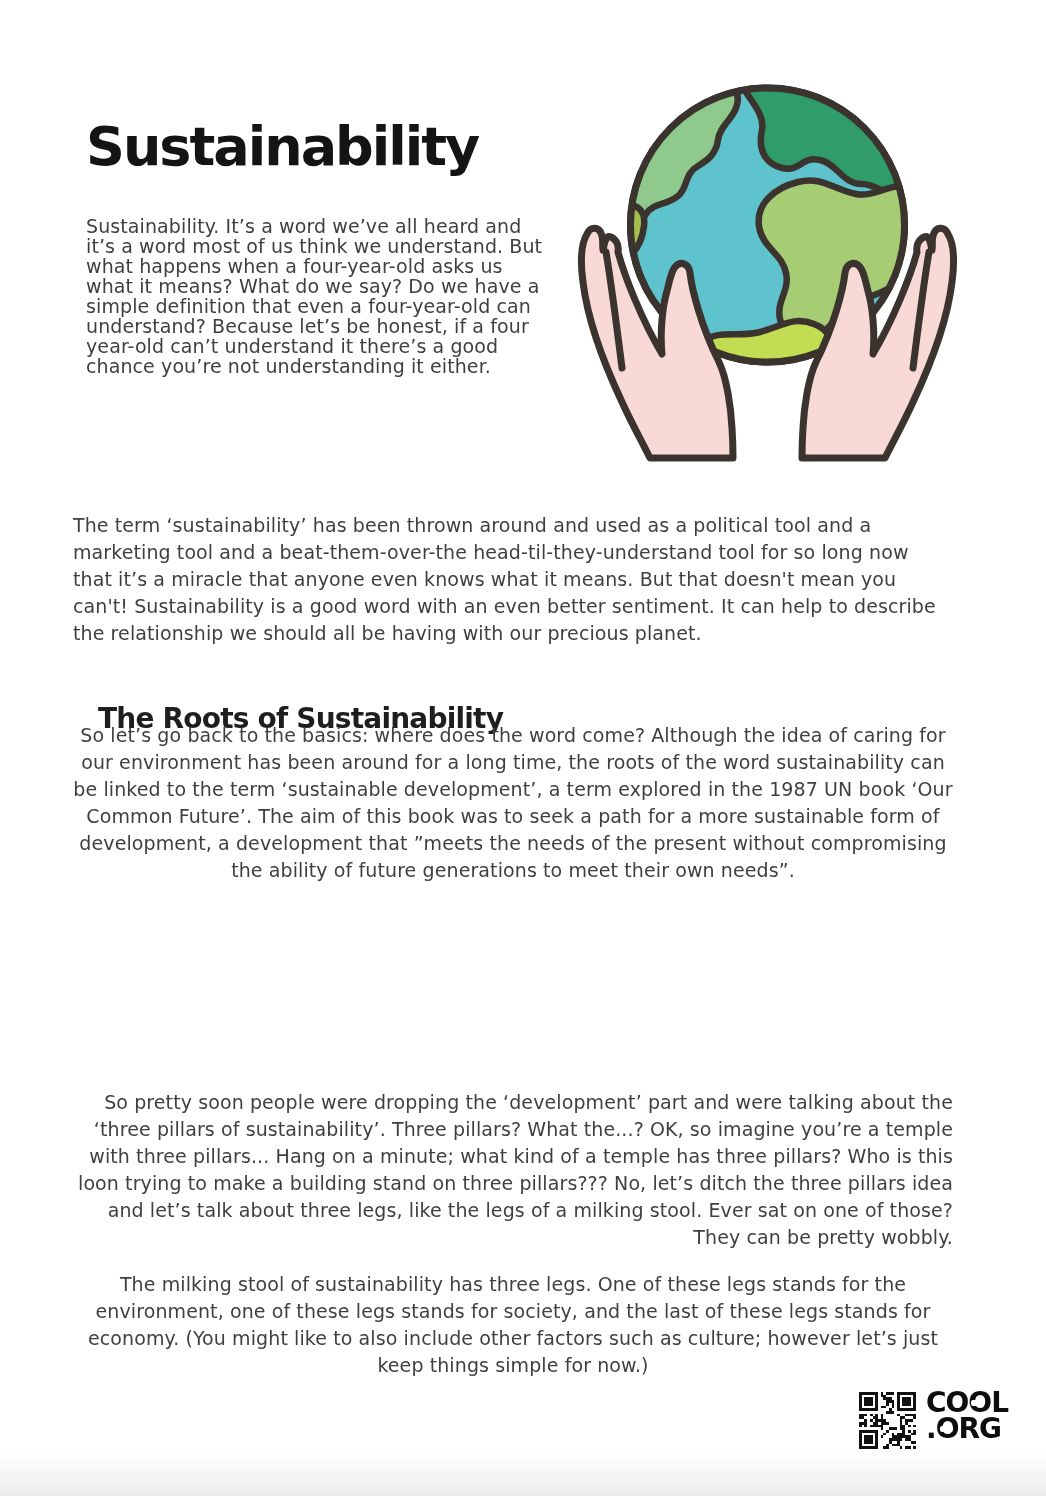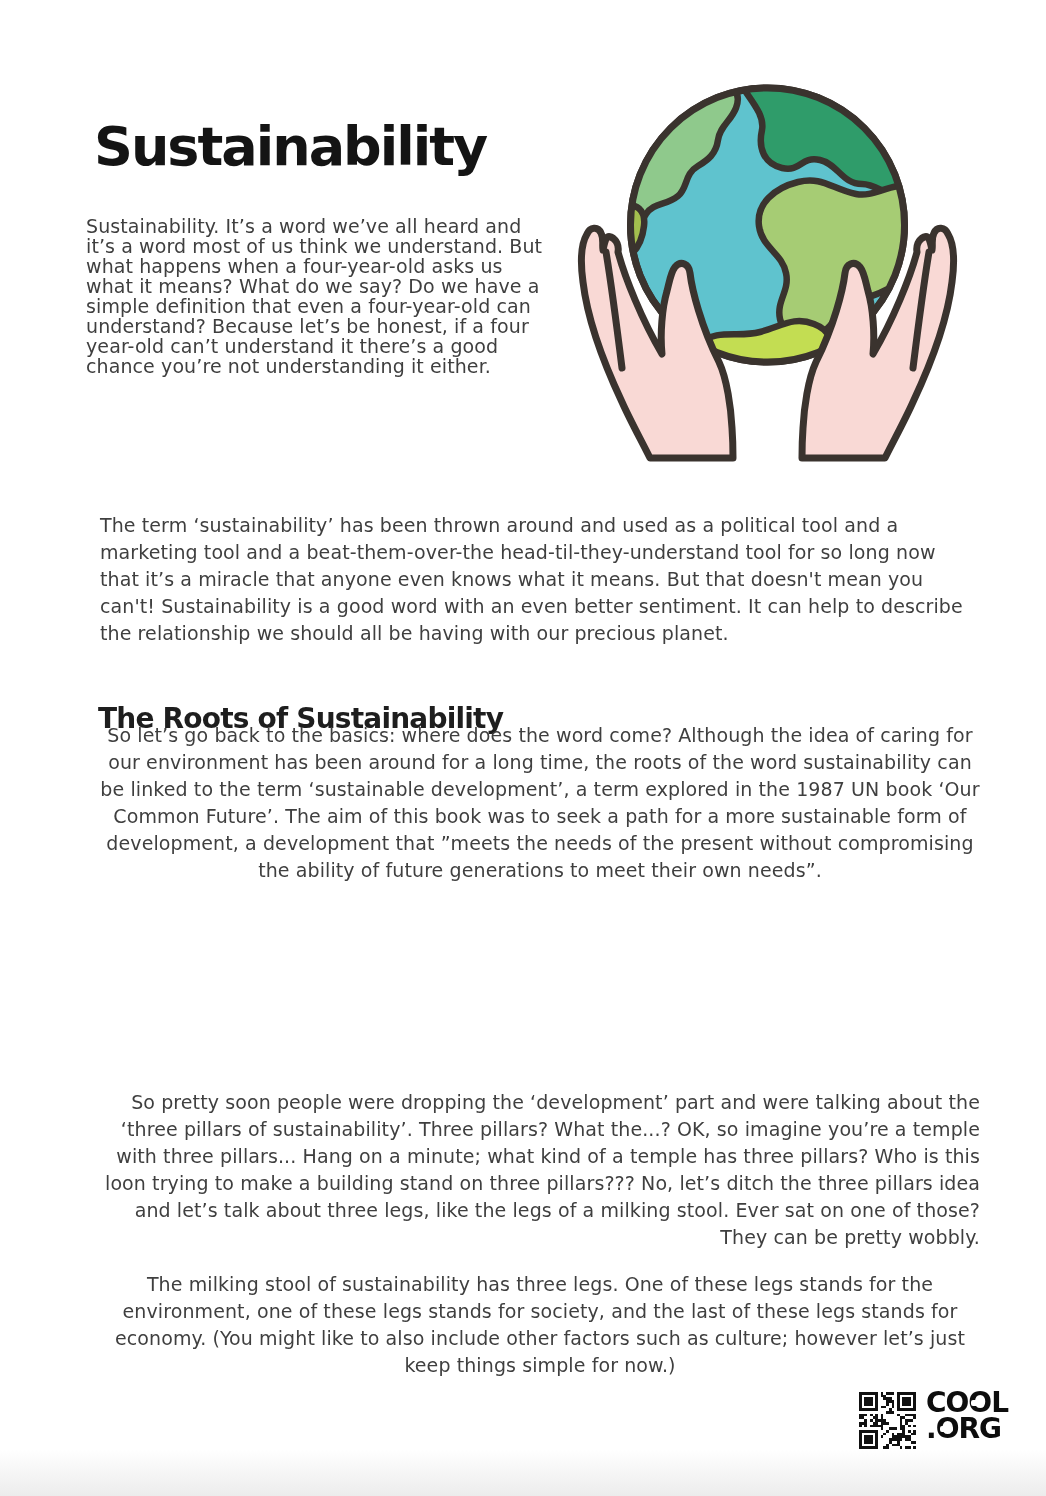--- a/index.html
+++ b/index.html
@@ -3,31 +3,31 @@
 <meta charset="utf-8">
 <style>
   html,body{margin:0;padding:0;}
   body{
     width:1046px;height:1496px;position:relative;overflow:hidden;
     background:#ffffff;
     font-family:"DejaVu Sans",sans-serif;
   }
   .page{position:absolute;inset:0;}
   .doc-title{
-    position:absolute;left:94px;top:80px;width:480px;
+    position:absolute;left:86px;top:80px;width:480px;
     font-size:54px;line-height:62px;font-weight:700;color:#141414;
     letter-spacing:-2px;
   }
   .doc-title span{display:block;}
   .body-text{
     position:absolute;color:#3f3f3f;font-size:19px;line-height:27px;
     letter-spacing:0.1px;margin:0;
   }
   .intro{left:86px;top:216px;width:468px;line-height:20px;}
-  .wide{left:100px;width:880px;}
+  .wide{left:73px;width:880px;}
   .p-term{top:512px;}
   .sec-heading{
     position:absolute;left:86px;width:880px;margin:12px;
     font-size:28px;line-height:30px;font-weight:700;color:#1e1e1e;
     letter-spacing:-0.8px;
   }
   .h-roots{top:692px;}
   .p-roots-1{top:722px;text-align:center;}
   .p-roots-2{top:932px;}
   .h-pillars{top:1058px;}

